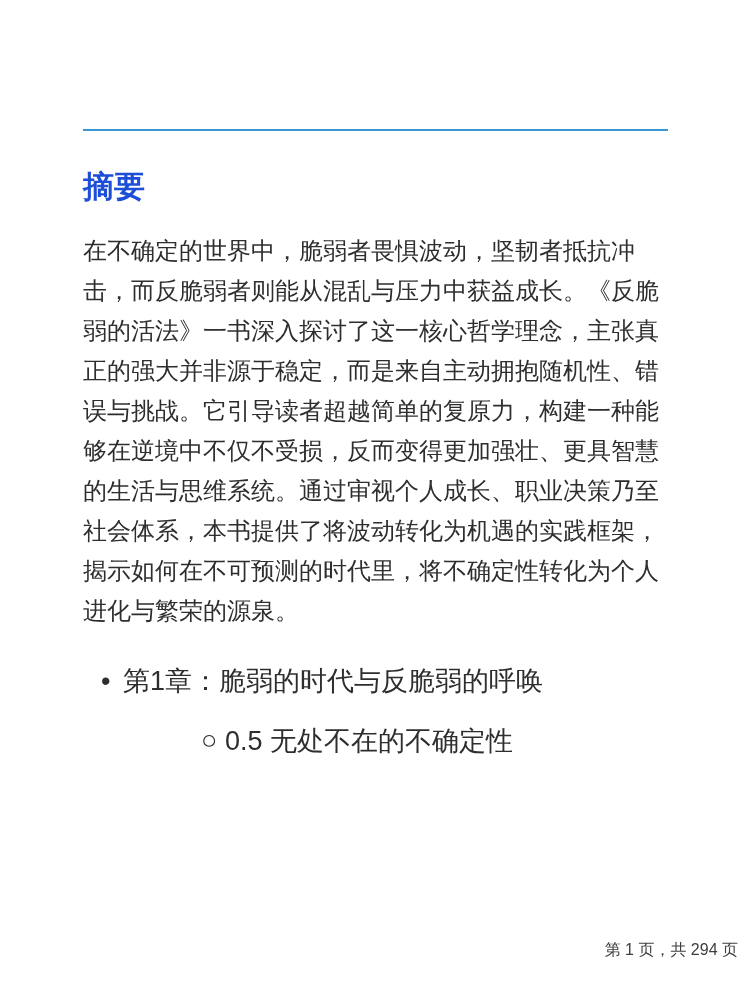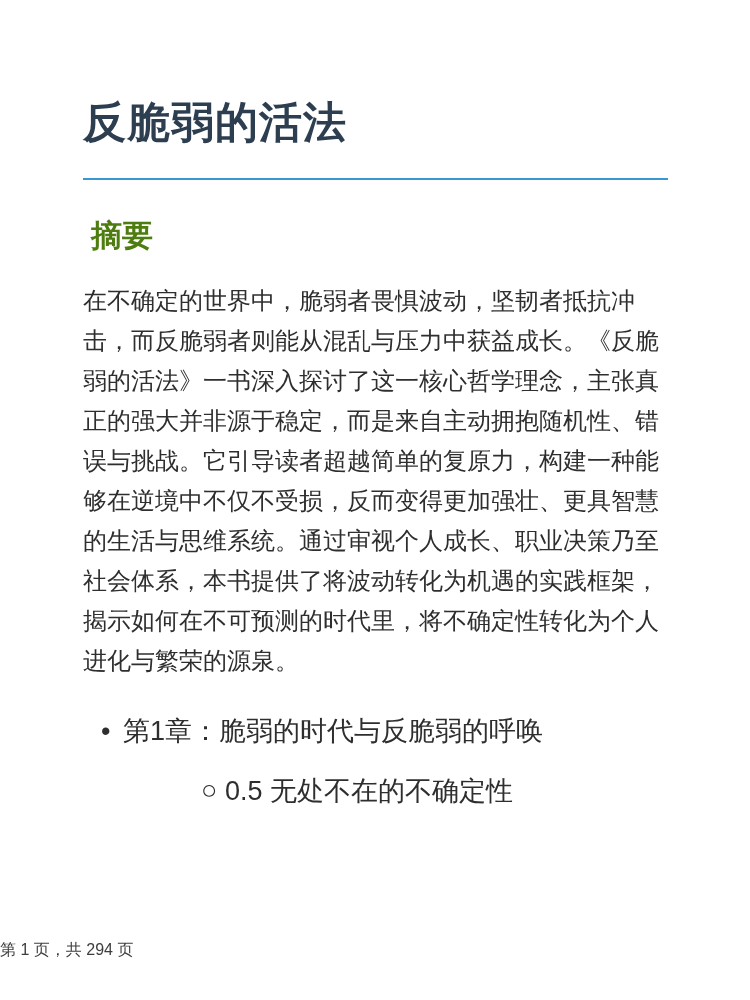--- a/index.html
+++ b/index.html
@@ -25,25 +25,25 @@
     font-weight: bold;
     color: #2c3e50;
     letter-spacing: 1px;
   }
   .title-rule {
     border: none;
     border-top: 2px solid #3b97d3;
     margin: 31px 0 0 0;
   }
   .section-heading {
-    margin: 37px 0 0 8px;
+    margin: 37px 0 0 0;
     font-size: 31px;
     line-height: 1.2;
     font-weight: bold;
-    color: #4d7c0f;
+    color: #1d4ed8;
   }
   .abstract-body {
     margin: 26px 0 0 0;
     font-size: 24px;
     line-height: 40px;
     color: #2e2e2e;
   }
   .toc-list {
     list-style: none;
     margin: 30px 0 0 0;
@@ -78,32 +78,31 @@
     position: absolute;
     left: 78px;
     top: -1px;
     color: #2e2e2e;
   }
   .page-footer {
     position: absolute;
     top: 940px;
     left: 0;
     right: 12px;
-    text-align: left;
+    text-align: right;
     font-size: 16px;
     color: #3d3d3d;
   }
 </style>
 </head>
 <body>
 
 <div class="page">
   <div class="content">
 
-    <h1 class="doc-title">反脆弱的活法</h1>
 
     <hr class="title-rule">
 
     <h2 class="section-heading">摘要</h2>
 
     <p class="abstract-body">在不确定的世界中，脆弱者畏惧波动，坚韧者抵抗冲击，而反脆弱者则能从混乱与压力中获益成长。《反脆弱的活法》一书深入探讨了这一核心哲学理念，主张真正的强大并非源于稳定，而是来自主动拥抱随机性、错误与挑战。它引导读者超越简单的复原力，构建一种能够在逆境中不仅不受损，反而变得更加强壮、更具智慧的生活与思维系统。通过审视个人成长、职业决策乃至社会体系，本书提供了将波动转化为机遇的实践框架，揭示如何在不可预测的时代里，将不确定性转化为个人进化与繁荣的源泉。</p>
 
 
     <ul class="toc-list">
       <li class="toc-item">

